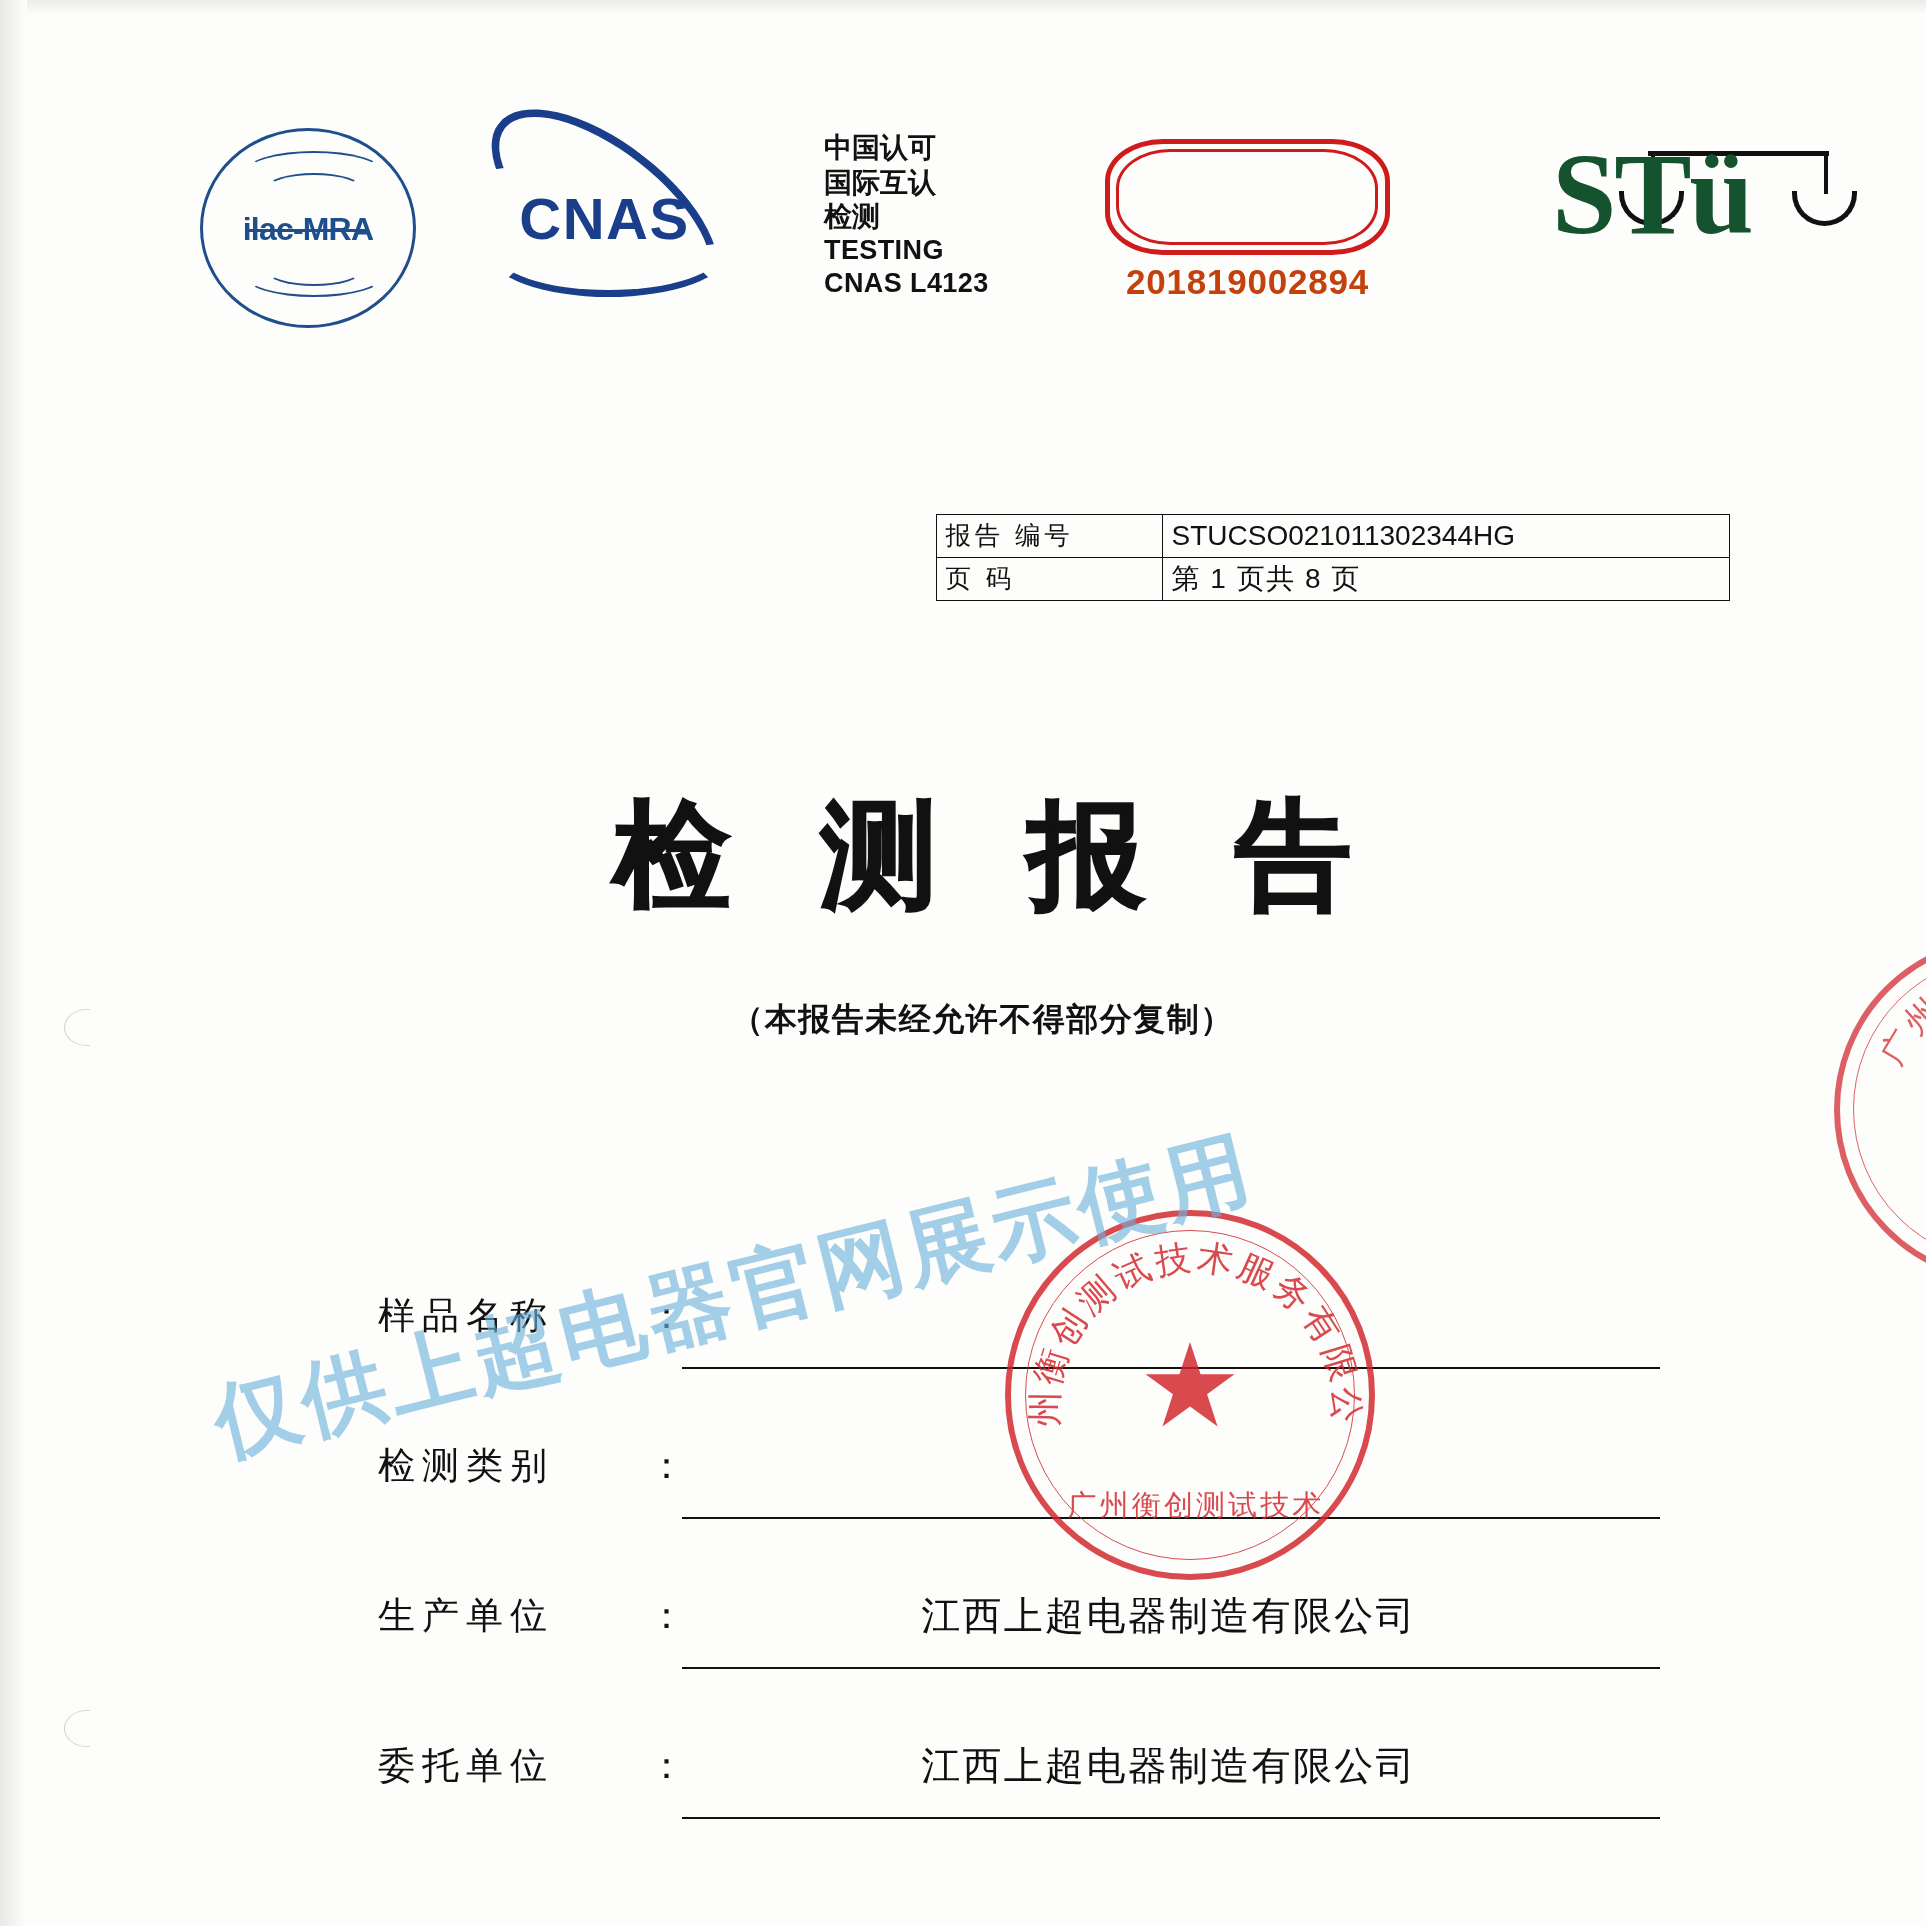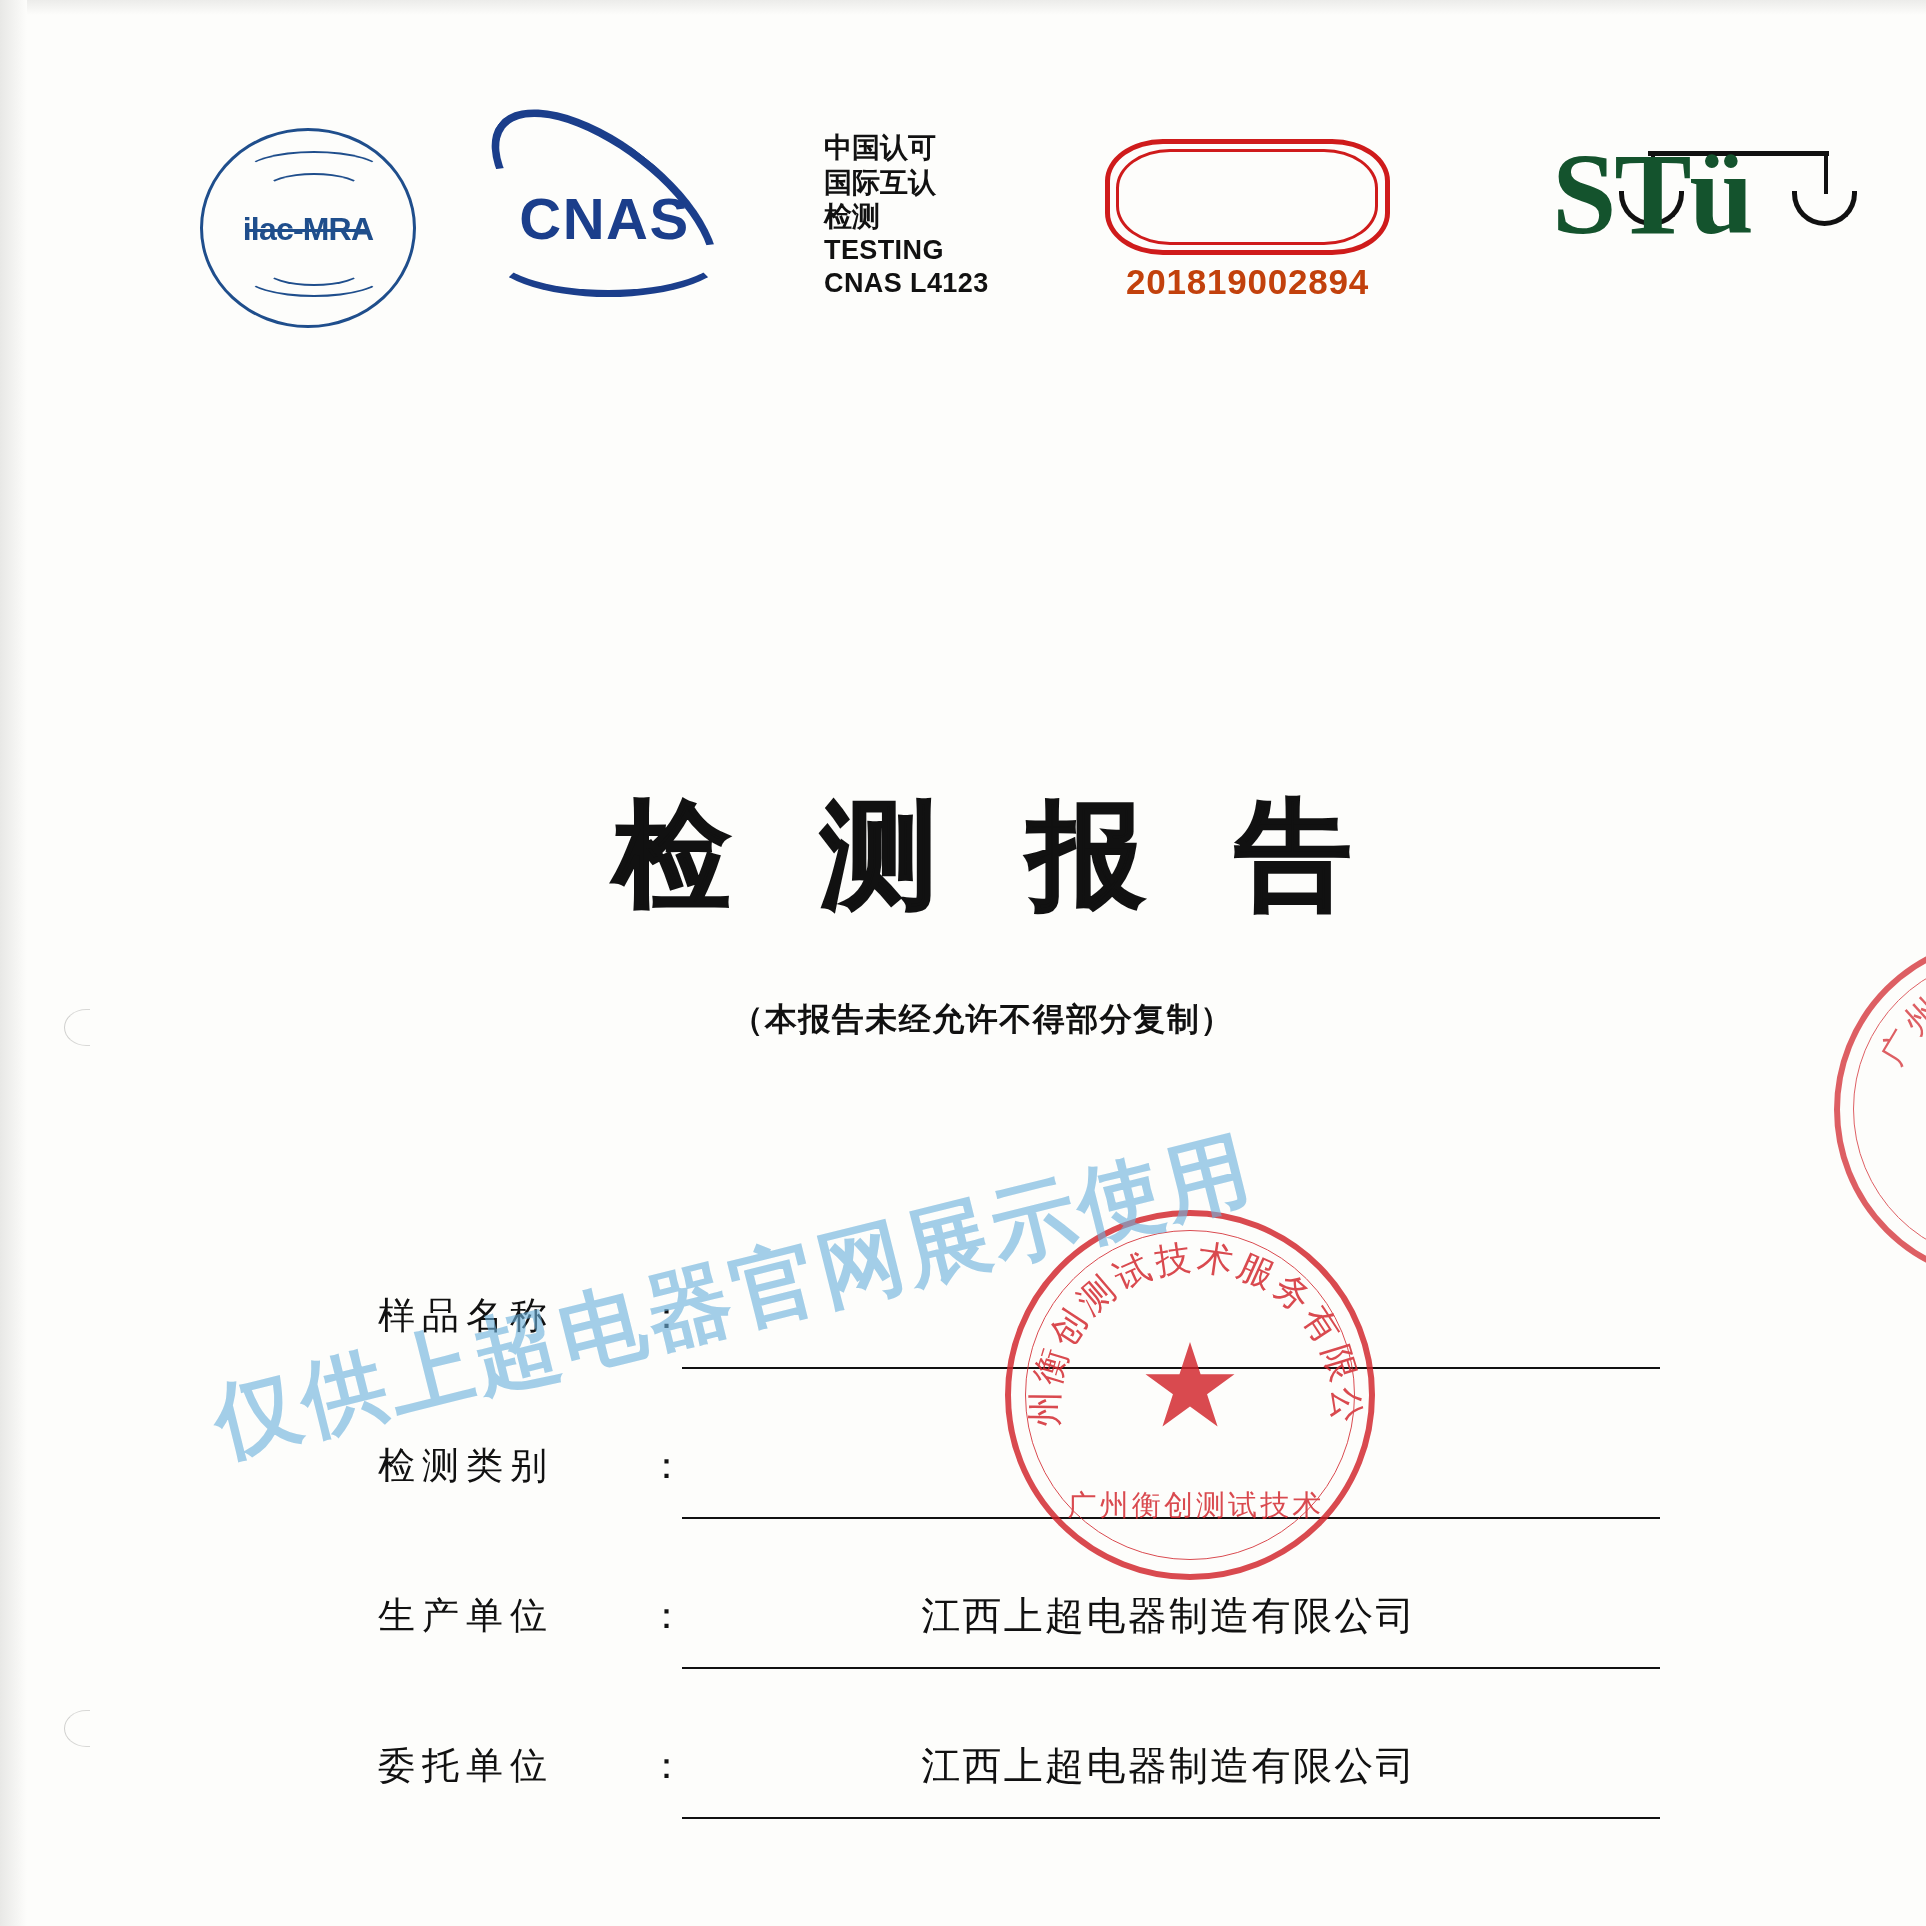--- a/index.html
+++ b/index.html
@@ -486,20 +486,32 @@
       <div class="stu-bar"></div>
       <div class="stu-hanger" style="left:99px; top:31px;"></div>
       <div class="stu-hanger" style="left:272px; top:31px;"></div>
       <div class="stu-pan" style="left:67px; top:67px;"></div>
       <div class="stu-pan" style="left:240px; top:67px;"></div>
       <div class="stu-word">STü</div>
     </div>
 
   </div>
 
+  <table class="meta-table">
+    <tbody>
+        <tr>
+      <td class="meta-label">报告 编号</td>
+      <td class="meta-value">STUCSO021011302344HG</td>
+    </tr>
+    <tr>
+      <td class="meta-label">页 码</td>
+      <td class="meta-value cn">第 1 页共 8 页</td>
+    </tr>
+  </tbody>
+    </table>
 
   <div class="doc-title">检 测 报 告</div>
   <div class="doc-subtitle">（本报告未经允许不得部分复制）</div>
 
   <div class="fields">
 
     <div class="field-row">
       <div class="field-label">样品名称</div>
       <div class="field-colon">：</div>
       <div class="field-rule"></div>

